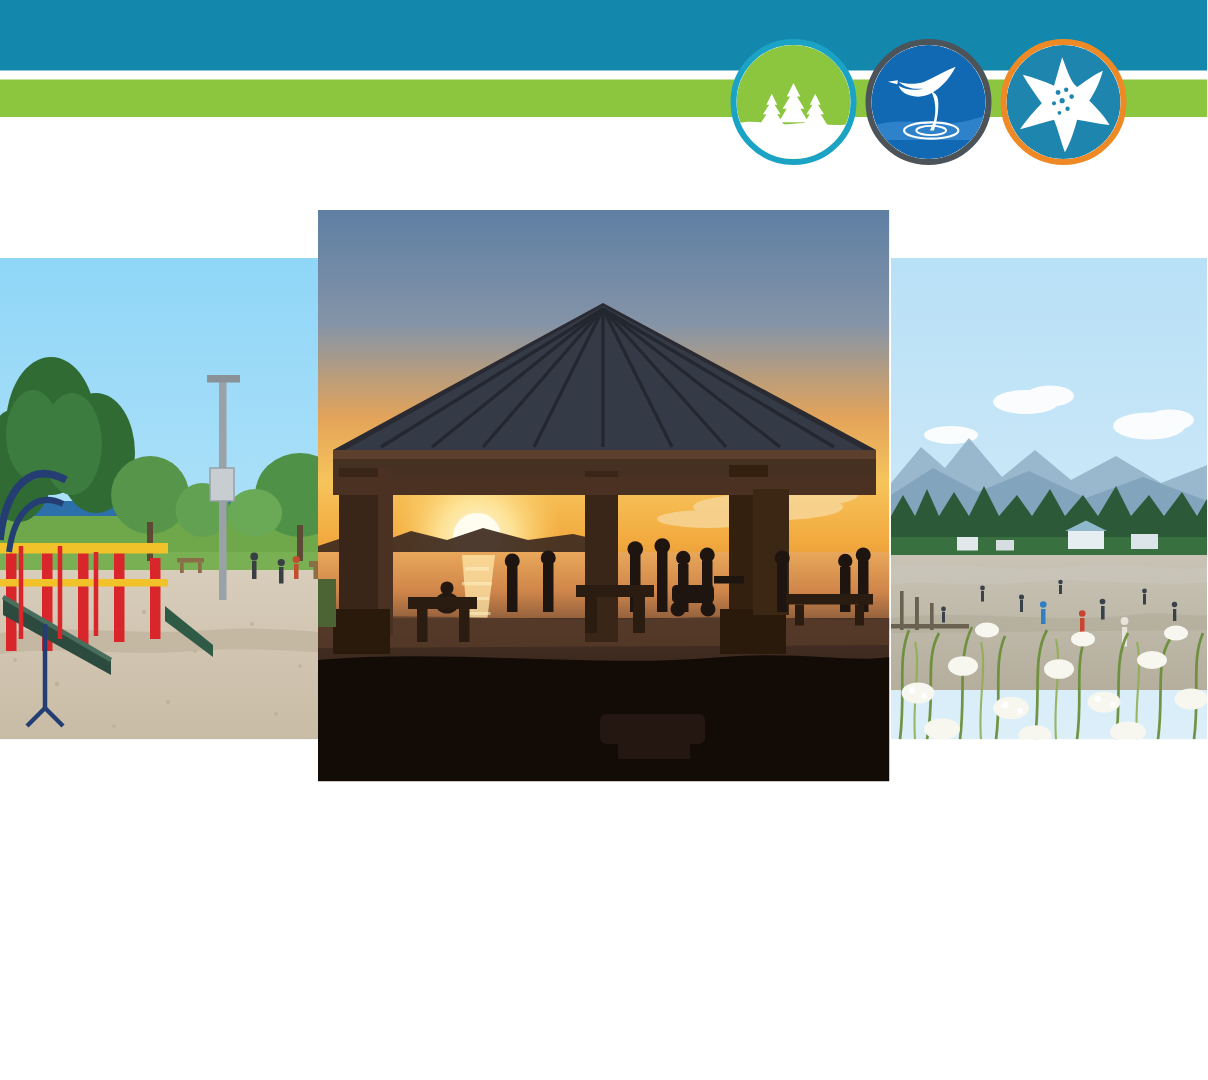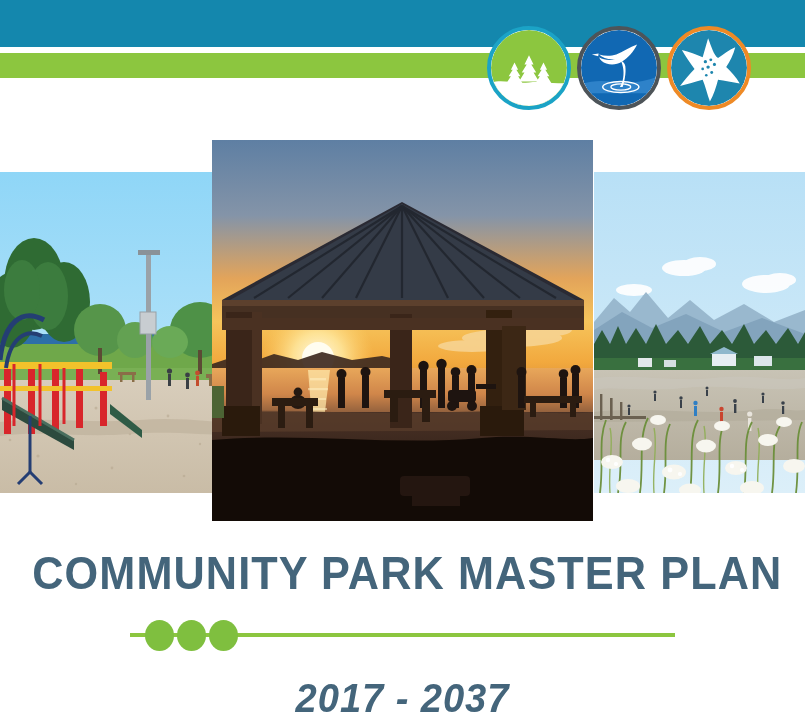--- a/index.html
+++ b/index.html
@@ -587,26 +587,14 @@
 
       <g fill="#241610">
         <rect x="188" y="336" width="70" height="20" rx="4"></rect>
         <rect x="200" y="356" width="48" height="10"></rect>
       </g>
 
       <rect x="0" y="246" width="12" height="32" fill="#4C6434"></rect>
     </svg>
   </div>
 
-  <div class="title-block">
-    <h1 class="main-title">COMMUNITY PARK MASTER PLAN</h1>
-
-    <div class="divider">
-      <div class="divider-line"></div>
-      <div class="divider-dot d1"></div>
-      <div class="divider-dot d2"></div>
-      <div class="divider-dot d3"></div>
-    </div>
-
-    <div class="subtitle">2017 - 2037</div>
-  </div>
 
 </div>
 
 </body></html>

